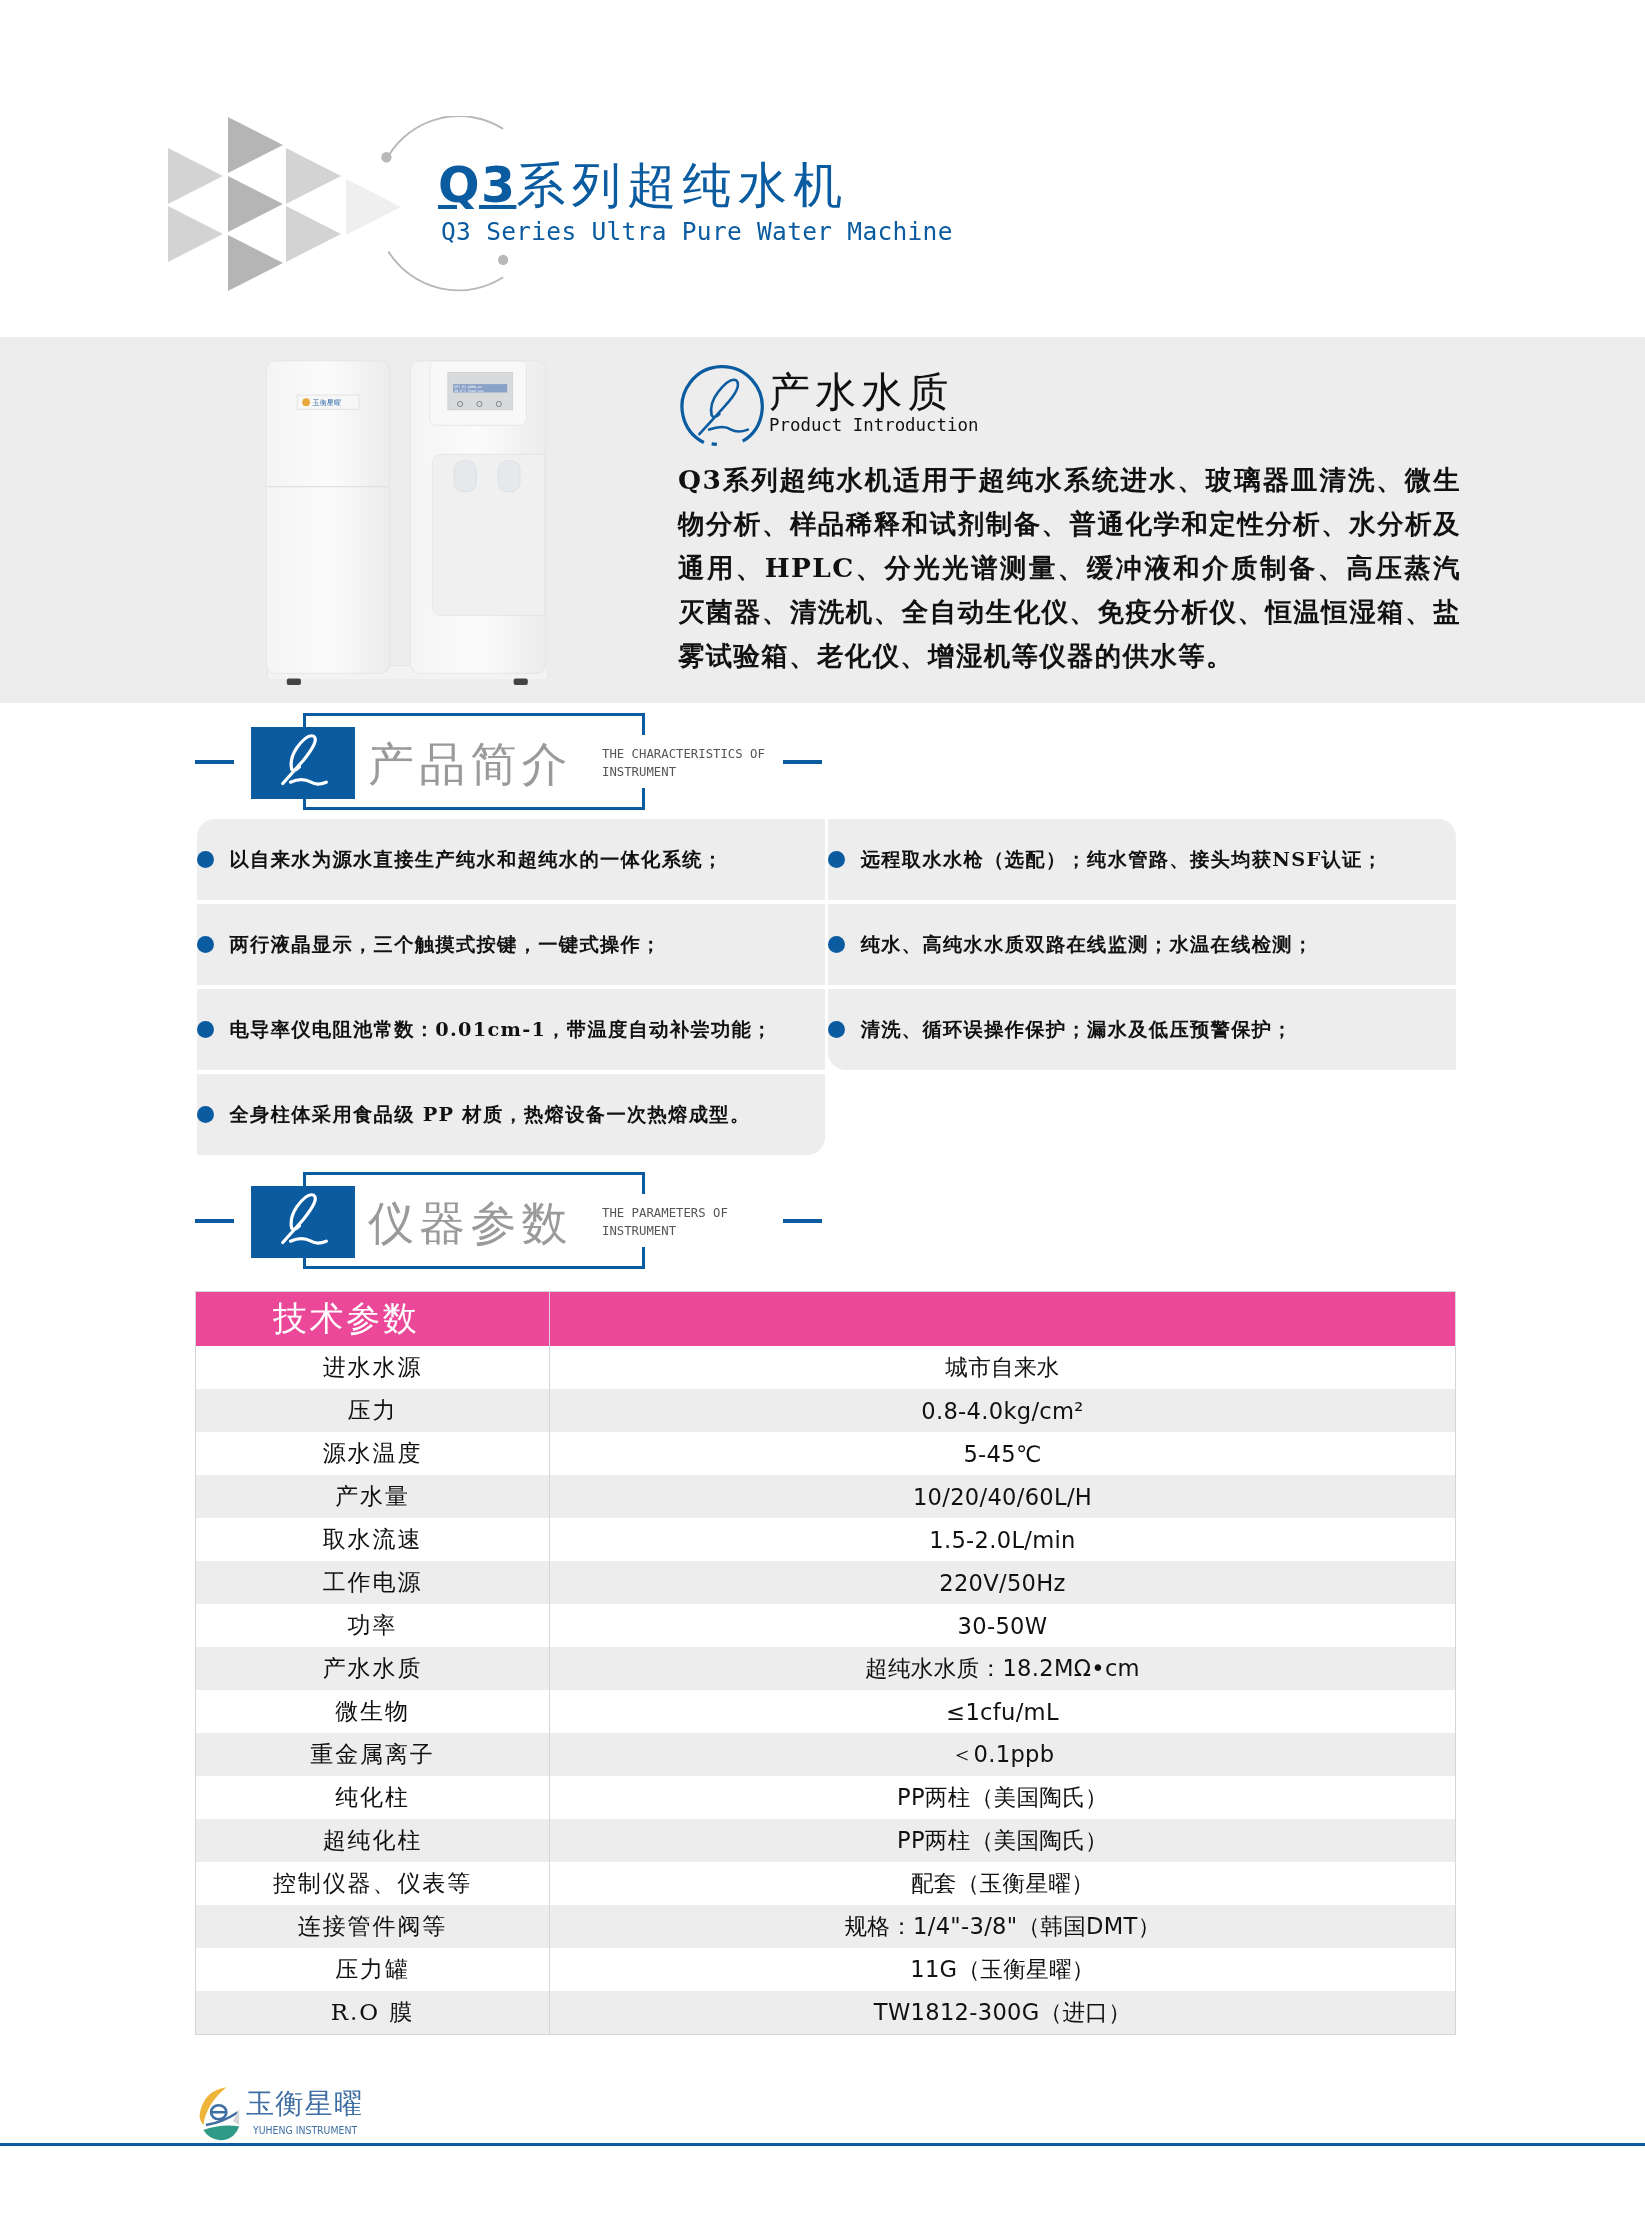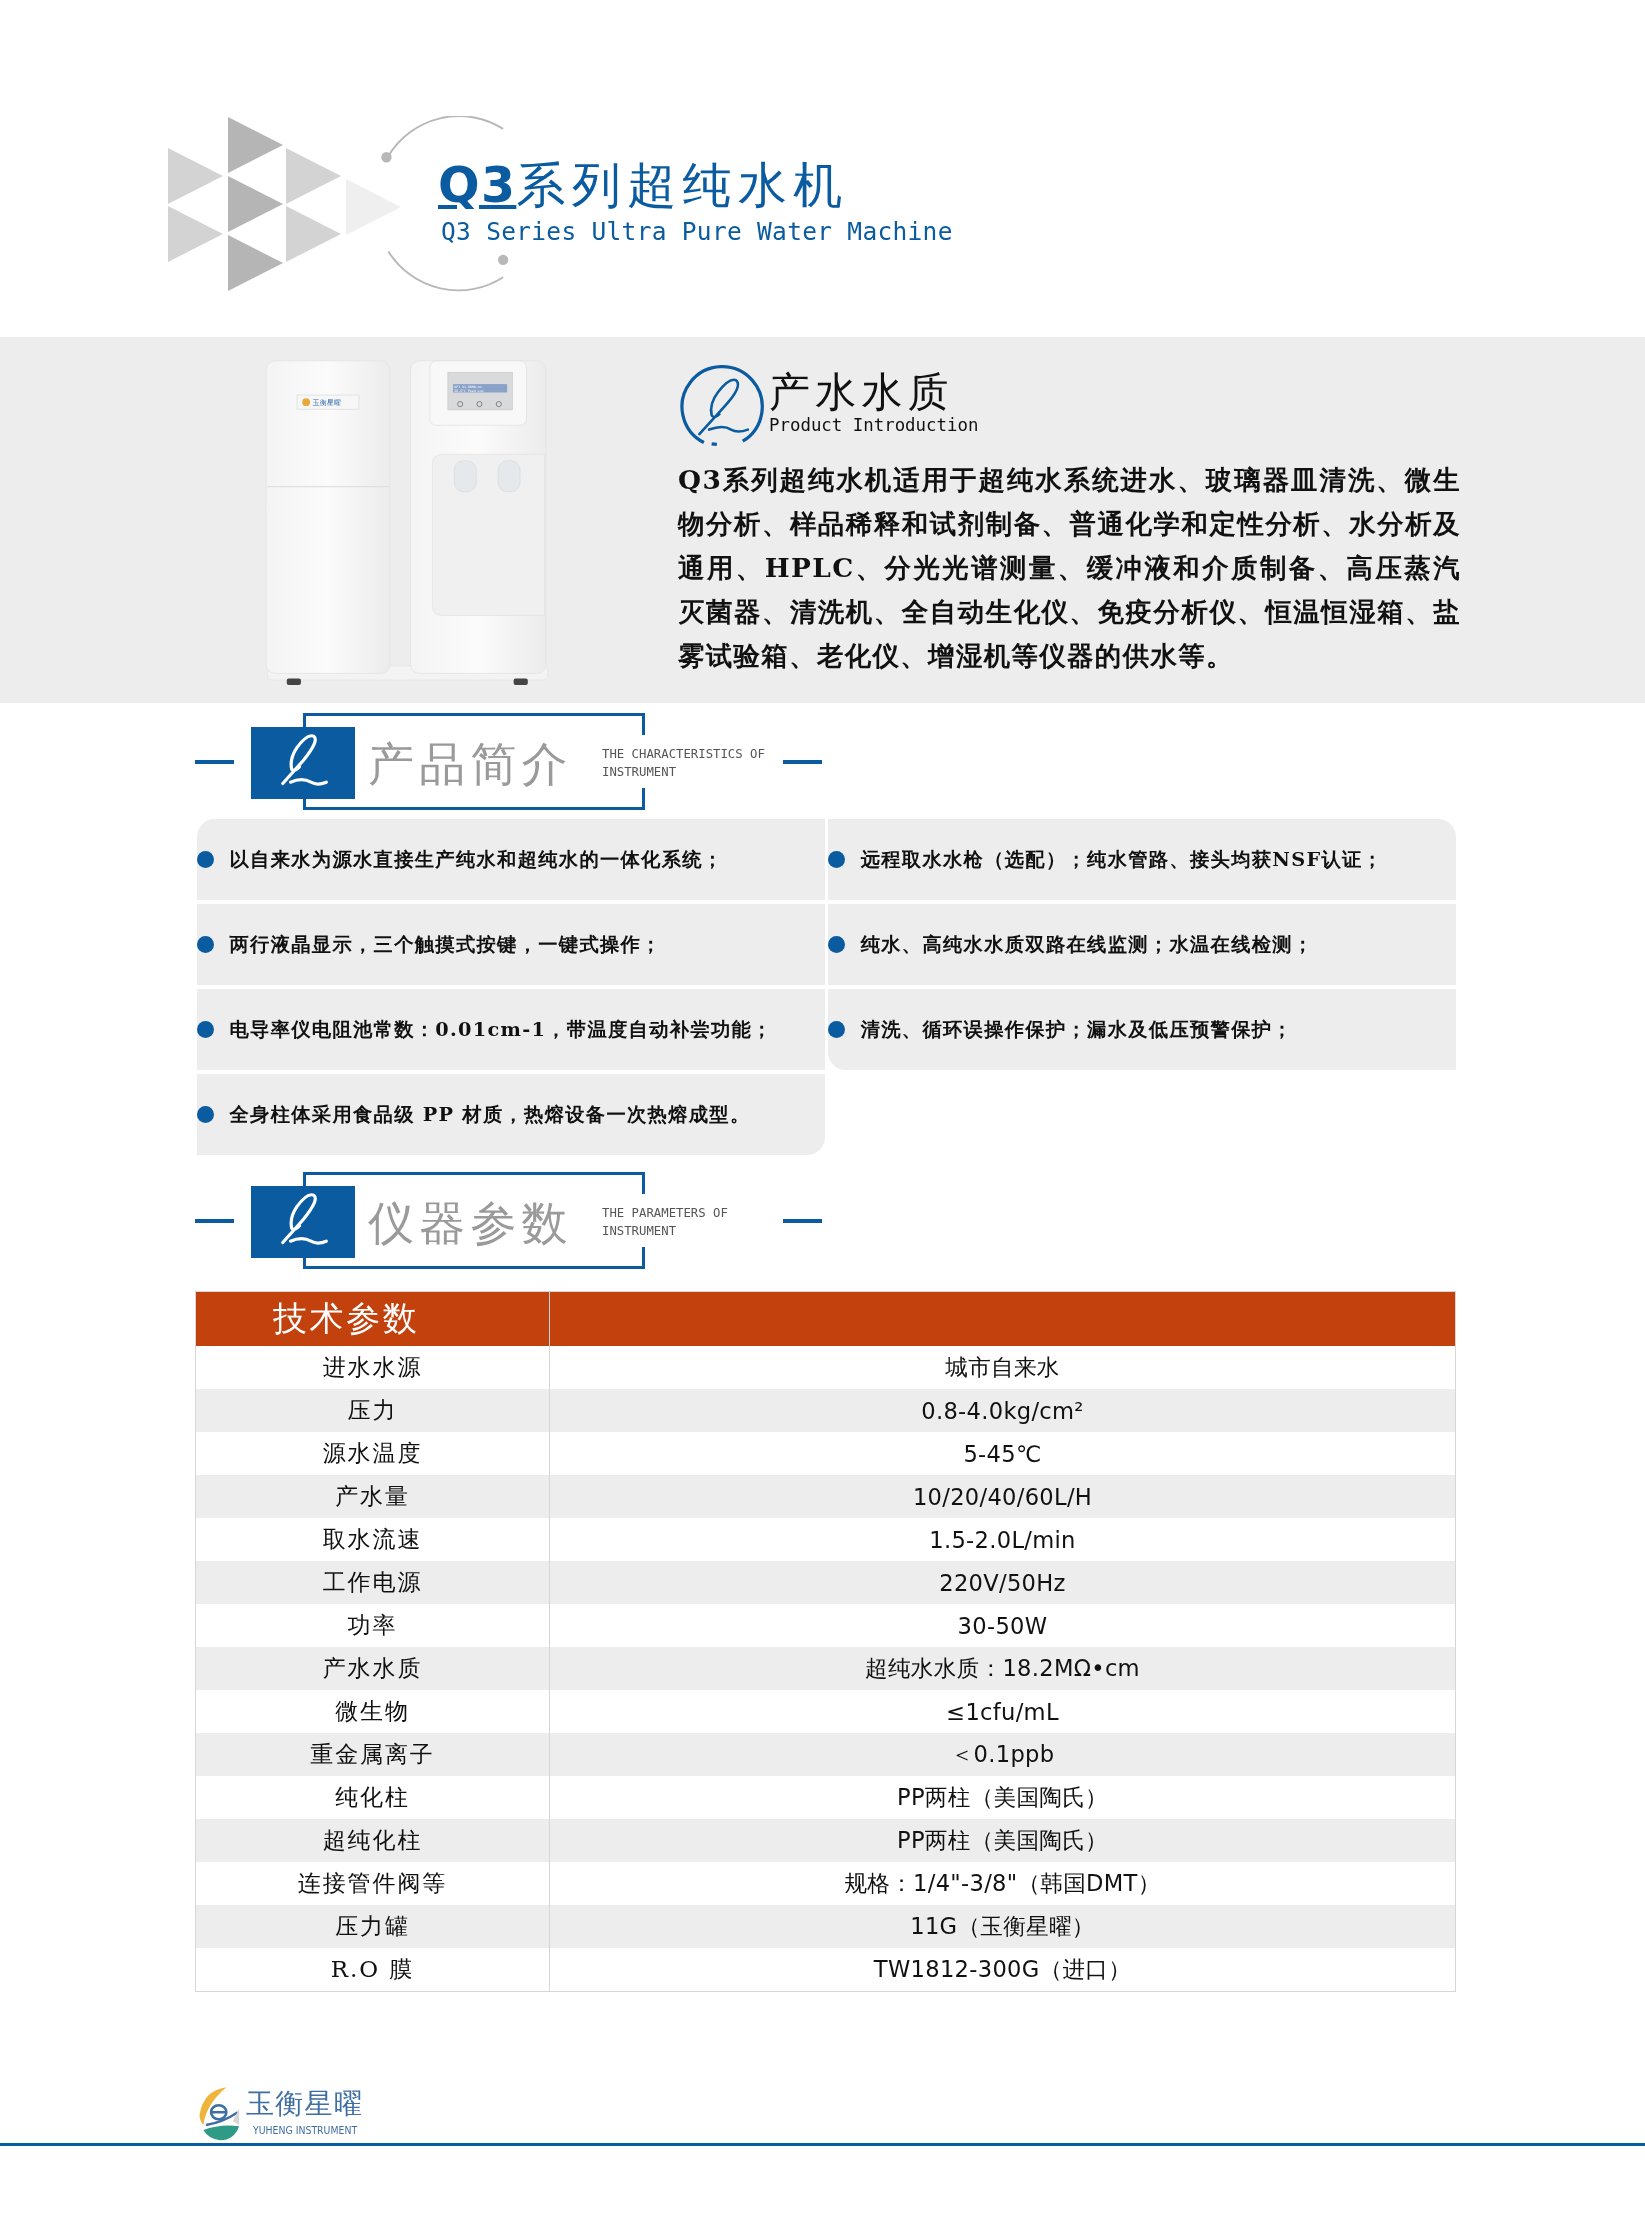--- a/index.html
+++ b/index.html
@@ -78,21 +78,21 @@
   .feat.bl { border-bottom-left-radius: 18px; }
   .feat.br { border-bottom-right-radius: 18px; }
   .feat .dot { width: 17px; height: 17px; border-radius: 50%; background: #0a5ba0; margin-right: 15.5px; flex: none; }
 
   
   .ptable {
     left: 195px; top: 1291px; width: 1261px; border-collapse: collapse;
     border: 0.6px solid #d6d6d6;
   }
   .ptable th {
-    background: #c2410c; color: #fff; height: 52px; font-weight: normal;
+    background: #ec4899; color: #fff; height: 52px; font-weight: normal;
     font-size: 34px; letter-spacing: 2.6px; text-align: left; padding-left: 77px;
   }
   .ptable th.empty { padding: 0; }
   .ptable td {
     height: 43px; font-size: 23px; text-align: center; padding: 0; color: #111;
   }
   .ptable td.k { width: 352px; border-right: 0.6px solid #d6d6d6; letter-spacing: 1.9px; }
   .ptable td.v { font-family: "DejaVu Sans", sans-serif; font-size: 22.6px; letter-spacing: 0.3px; }
   .ptable th.k { width: 275px; border-right: 0.6px solid #d6d6d6; }
   .ptable tr:nth-child(even) td { background: #ededee; }
@@ -291,20 +291,24 @@
       </tr>
     <tr>
         <td class="k">纯化柱</td>
         <td class="v">PP两柱（美国陶氏）</td>
       </tr>
     <tr>
         <td class="k">超纯化柱</td>
         <td class="v">PP两柱（美国陶氏）</td>
       </tr>
     <tr>
+        <td class="k">控制仪器、仪表等</td>
+        <td class="v">配套（玉衡星曜）</td>
+      </tr>
+    <tr>
         <td class="k">连接管件阀等</td>
         <td class="v">规格：1/4"-3/8"（韩国DMT）</td>
       </tr>
     <tr>
         <td class="k">压力罐</td>
         <td class="v">11G（玉衡星曜）</td>
       </tr>
     <tr>
         <td class="k">R.O 膜</td>
         <td class="v">TW1812-300G（进口）</td>

